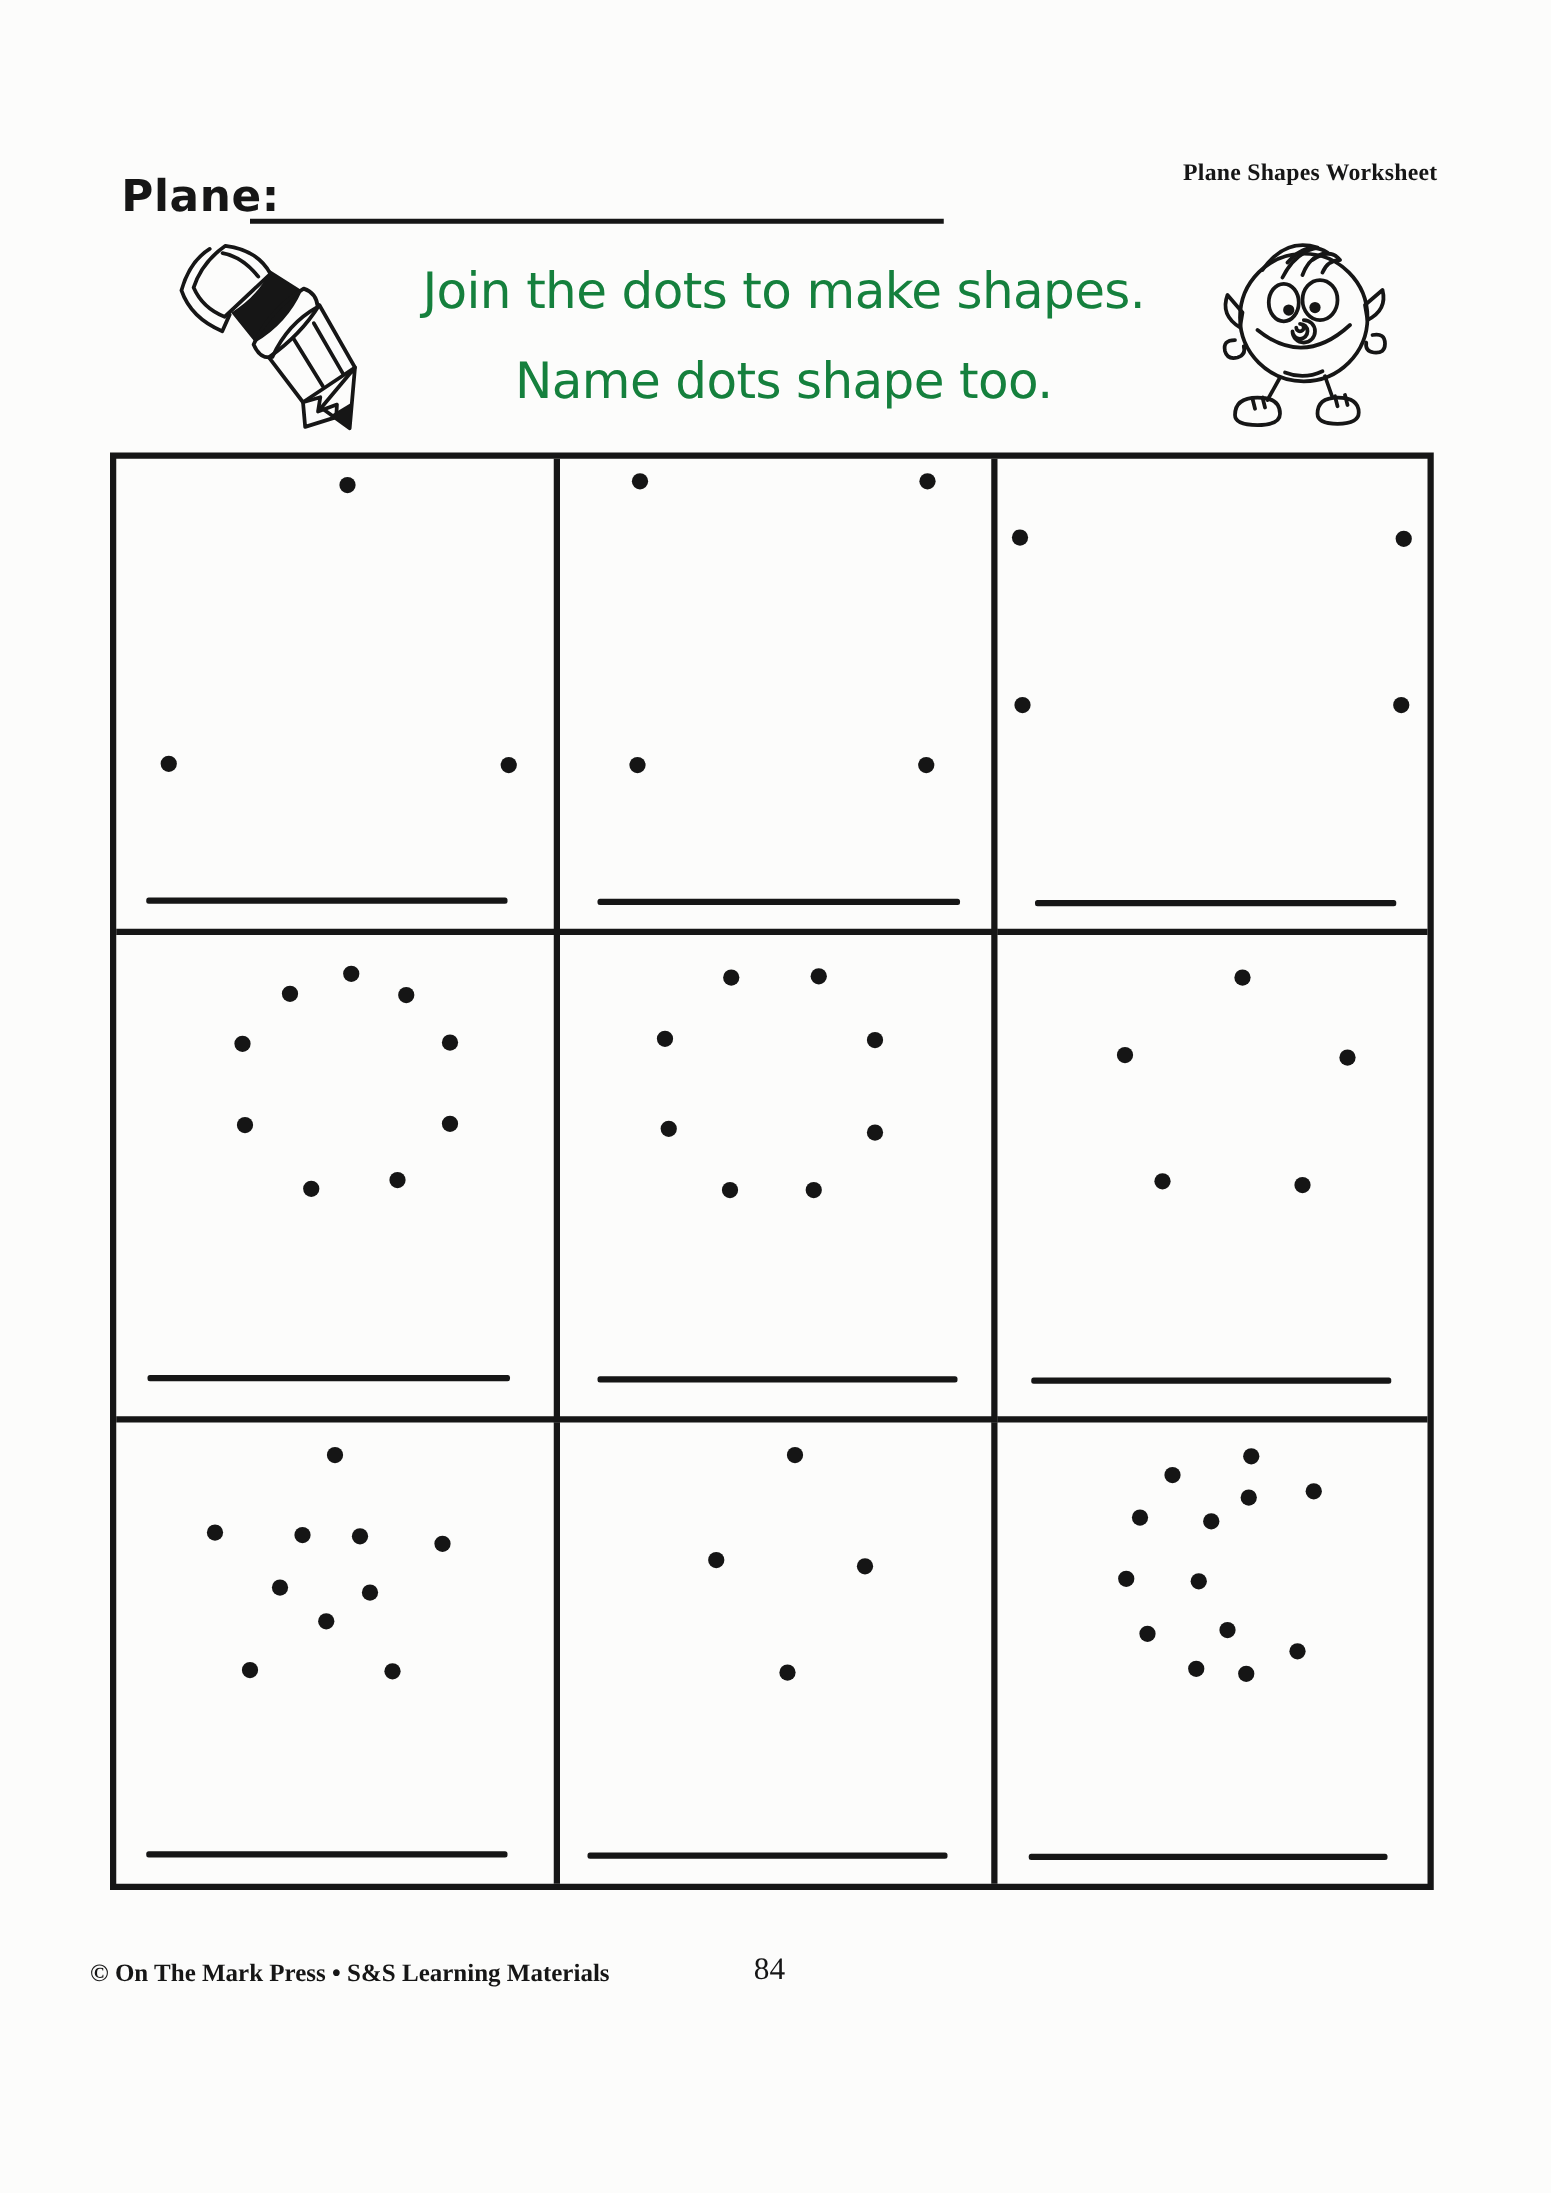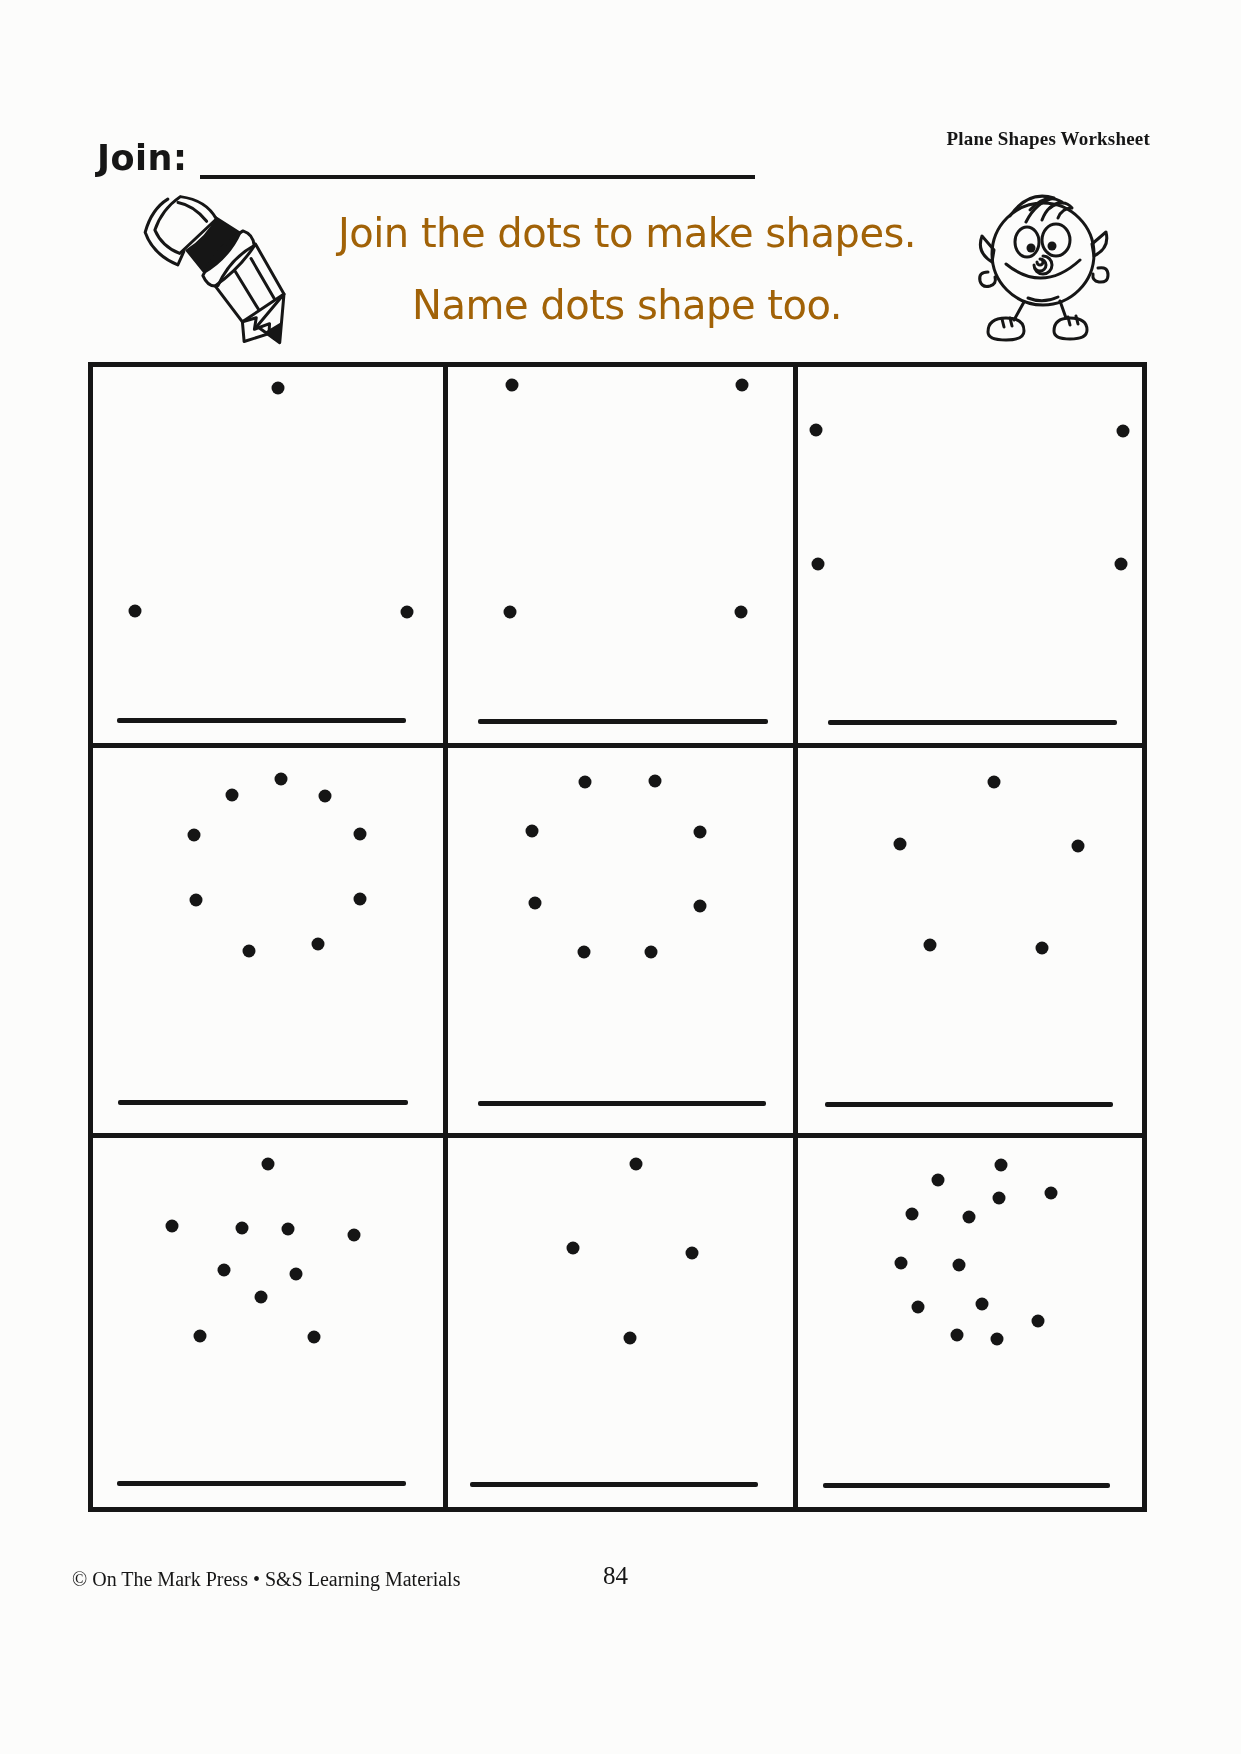--- a/index.html
+++ b/index.html
@@ -24,21 +24,21 @@
     font-weight:bold; font-size:35px; letter-spacing:0.5px;
   }
   .name-line {
     position:absolute; left:200px; top:175px;
     width:555px; height:4px; background:#161616;
   }
   .title-1, .title-2 {
     position:absolute; left:627px; transform:translateX(-50%);
     font-family:"DejaVu Sans", sans-serif;
     font-size:40px; letter-spacing:-0.5px; white-space:nowrap;
-    color:#a16207;
+    color:#15803d;
   }
   .title-1 { top:210px; }
   .title-2 { top:282px; }
   .pencil-art { position:absolute; left:128px; top:168px; }
   .kid-art { position:absolute; left:958px; top:186px; }
   
   .grid {
     position:absolute; left:88px; top:362px;
     width:1059px; height:1150px;
     box-sizing:border-box;
@@ -53,41 +53,41 @@
   
   .dot {
     position:absolute; width:13px; height:13px;
     background:#151515; border-radius:50%;
     transform:translate(-50%,-50%);
   }
   .answer-line { position:absolute; height:5px; background:#161616; border-radius:2px; }
   
   .footer-left {
     position:absolute; left:72px; top:1568px;
-    font-size:20px; font-weight:normal;
+    font-size:20px; font-weight:bold;
   }
   .footer-page {
     position:absolute; left:603px; top:1562px;
     font-size:25px; font-weight:normal;
   }
   .footer-right {
     position:absolute; right:88px; top:1568px;
     font-size:20px; font-weight:bold;
   }
   svg .ln { fill:none; stroke:#161616; stroke-width:3; stroke-linecap:round; stroke-linejoin:round; }
   svg .fillb { fill:#161616; stroke:none; }
 </style>
 </head>
 <body>
 
 <div class="page">
 
   <div class="corner-label">Plane Shapes Worksheet</div>
 
-  <div class="name-label">Join:</div>
+  <div class="name-label">Plane:</div>
   <div class="name-line"></div>
 
   <div class="pencil-art">
     <svg width="210" height="210" viewBox="0 0 210 210">
       <g transform="rotate(40 105 95)">
 
         <path class="ln" d="M22,78 q-6,22 2,42 q16,8 34,2 l6,-50 q-20,-8 -42,6 z" fill="#ffffff"></path>
         <path class="ln" d="M14,88 q-6,18 4,40 q20,12 46,4 l-4,-14"></path>
         <path class="ln" d="M24,84 q14,-8 34,-4"></path>
 

